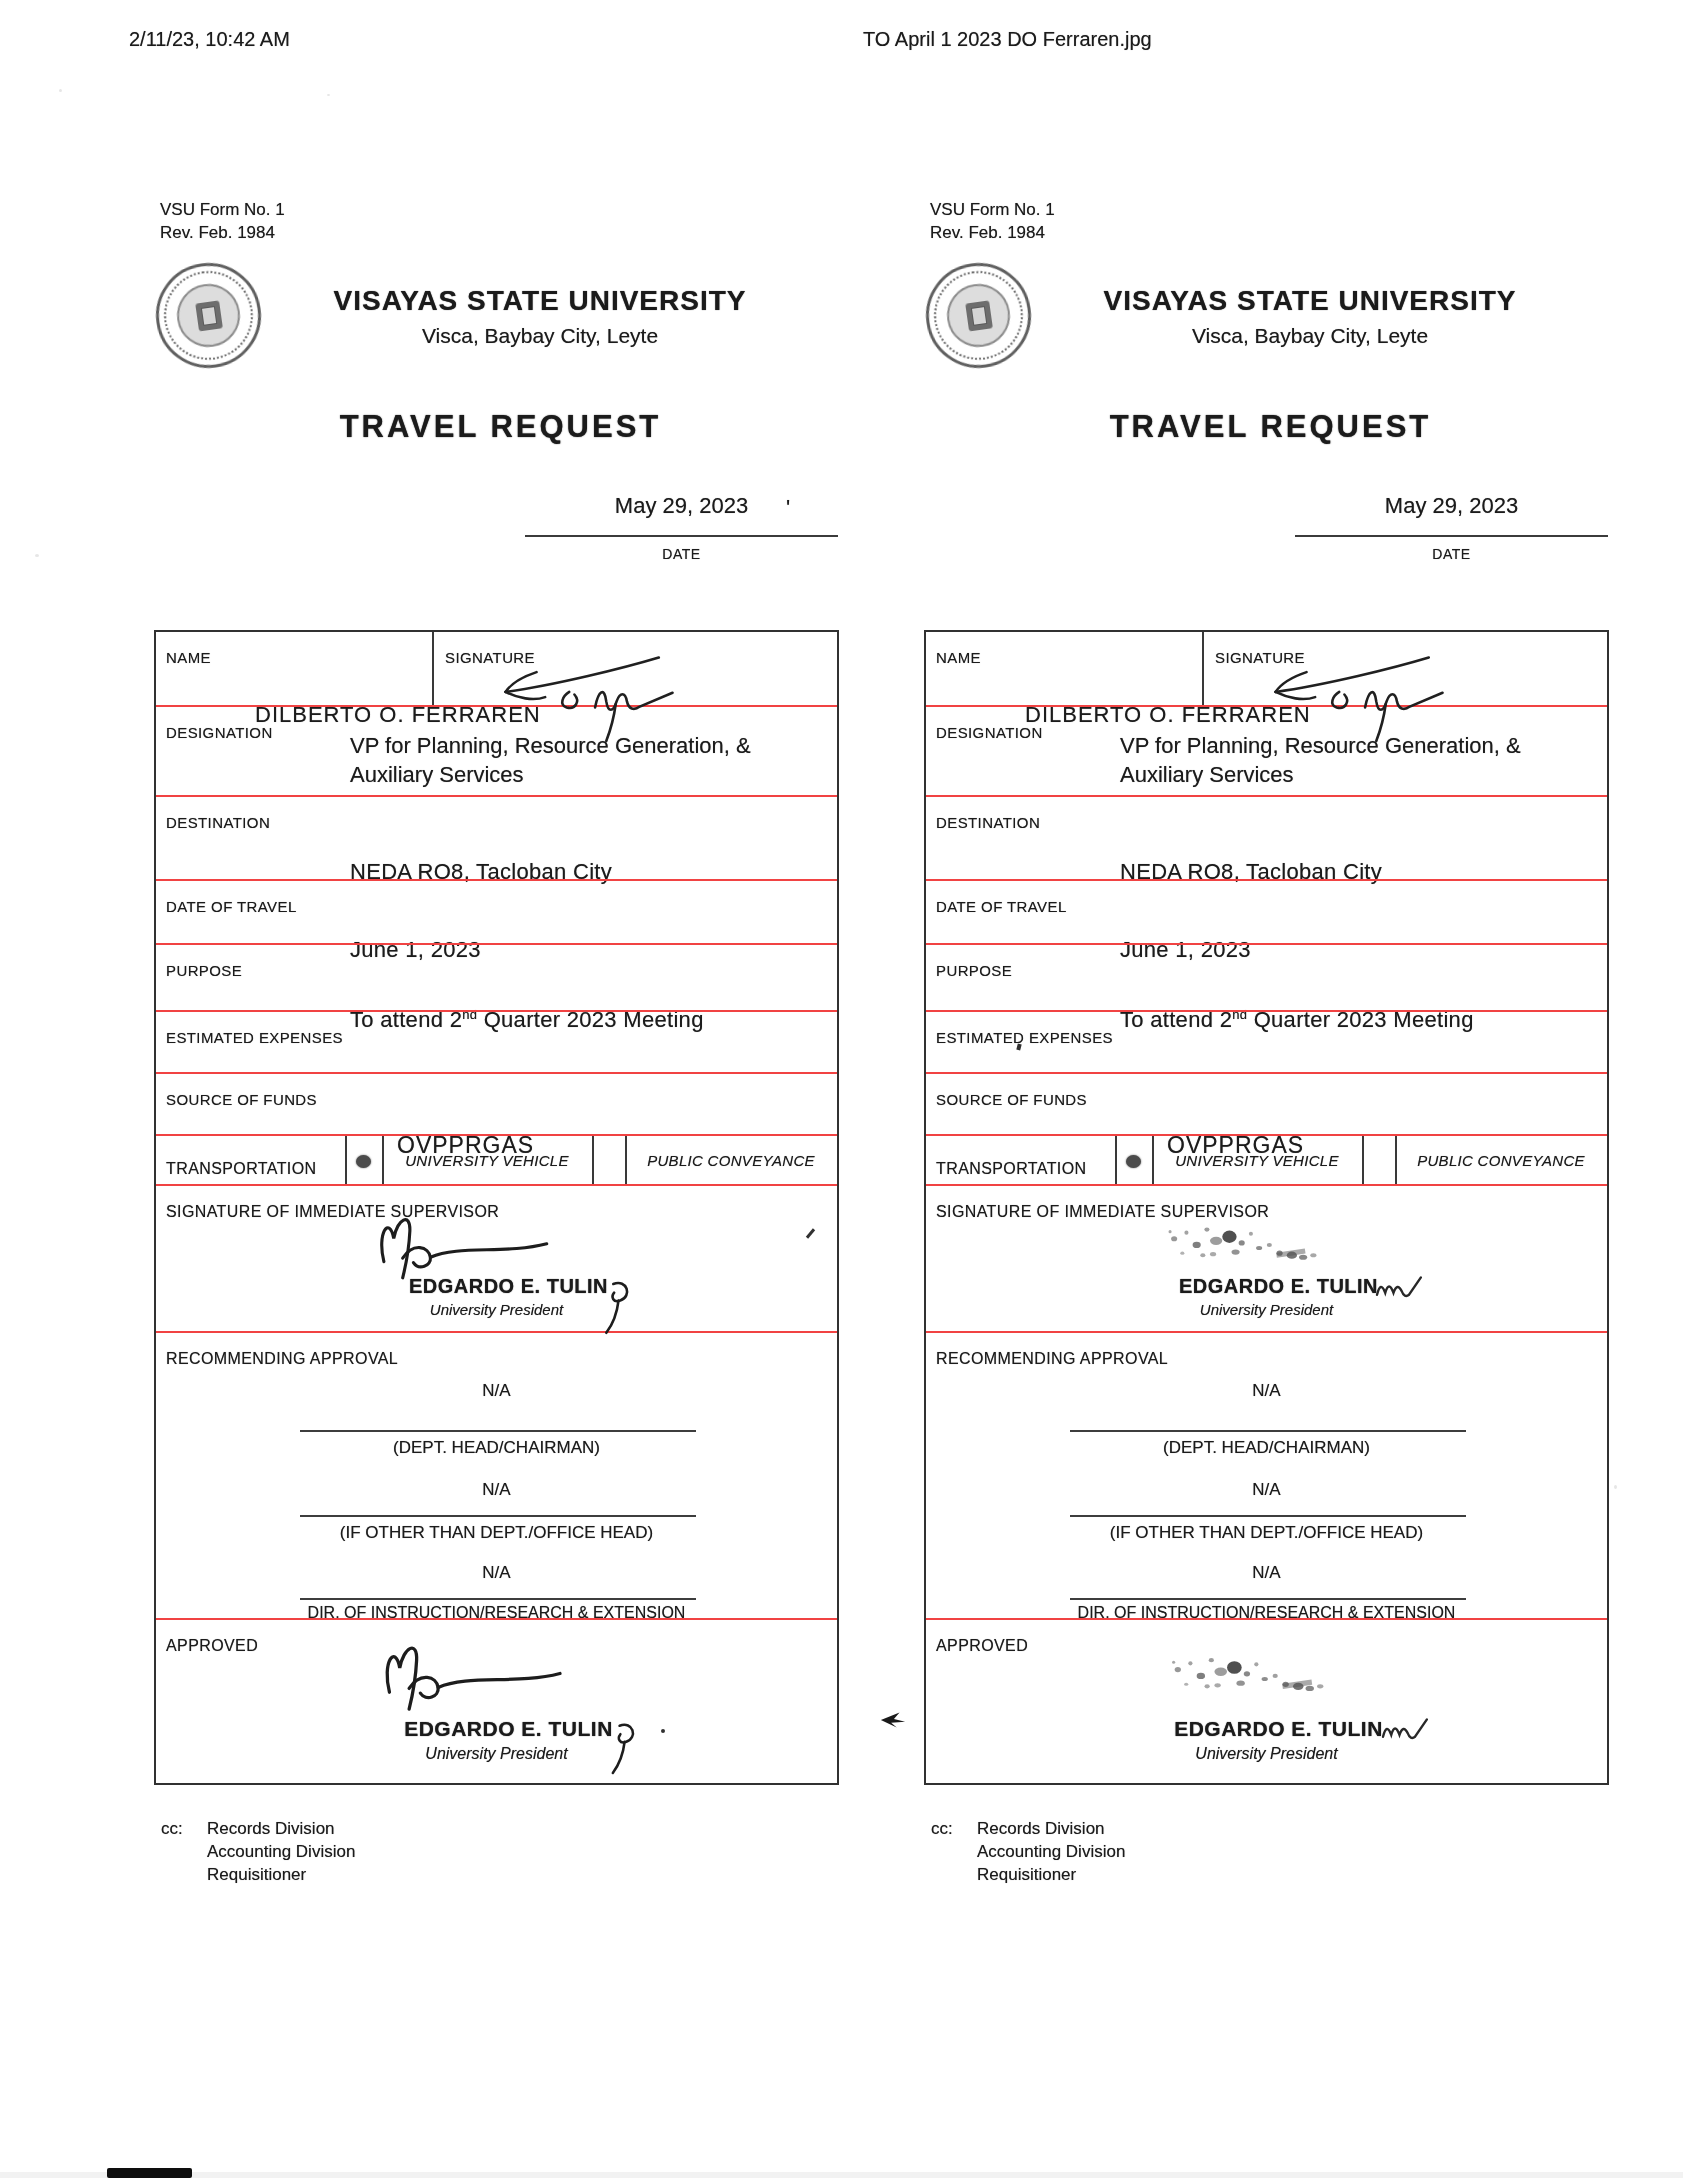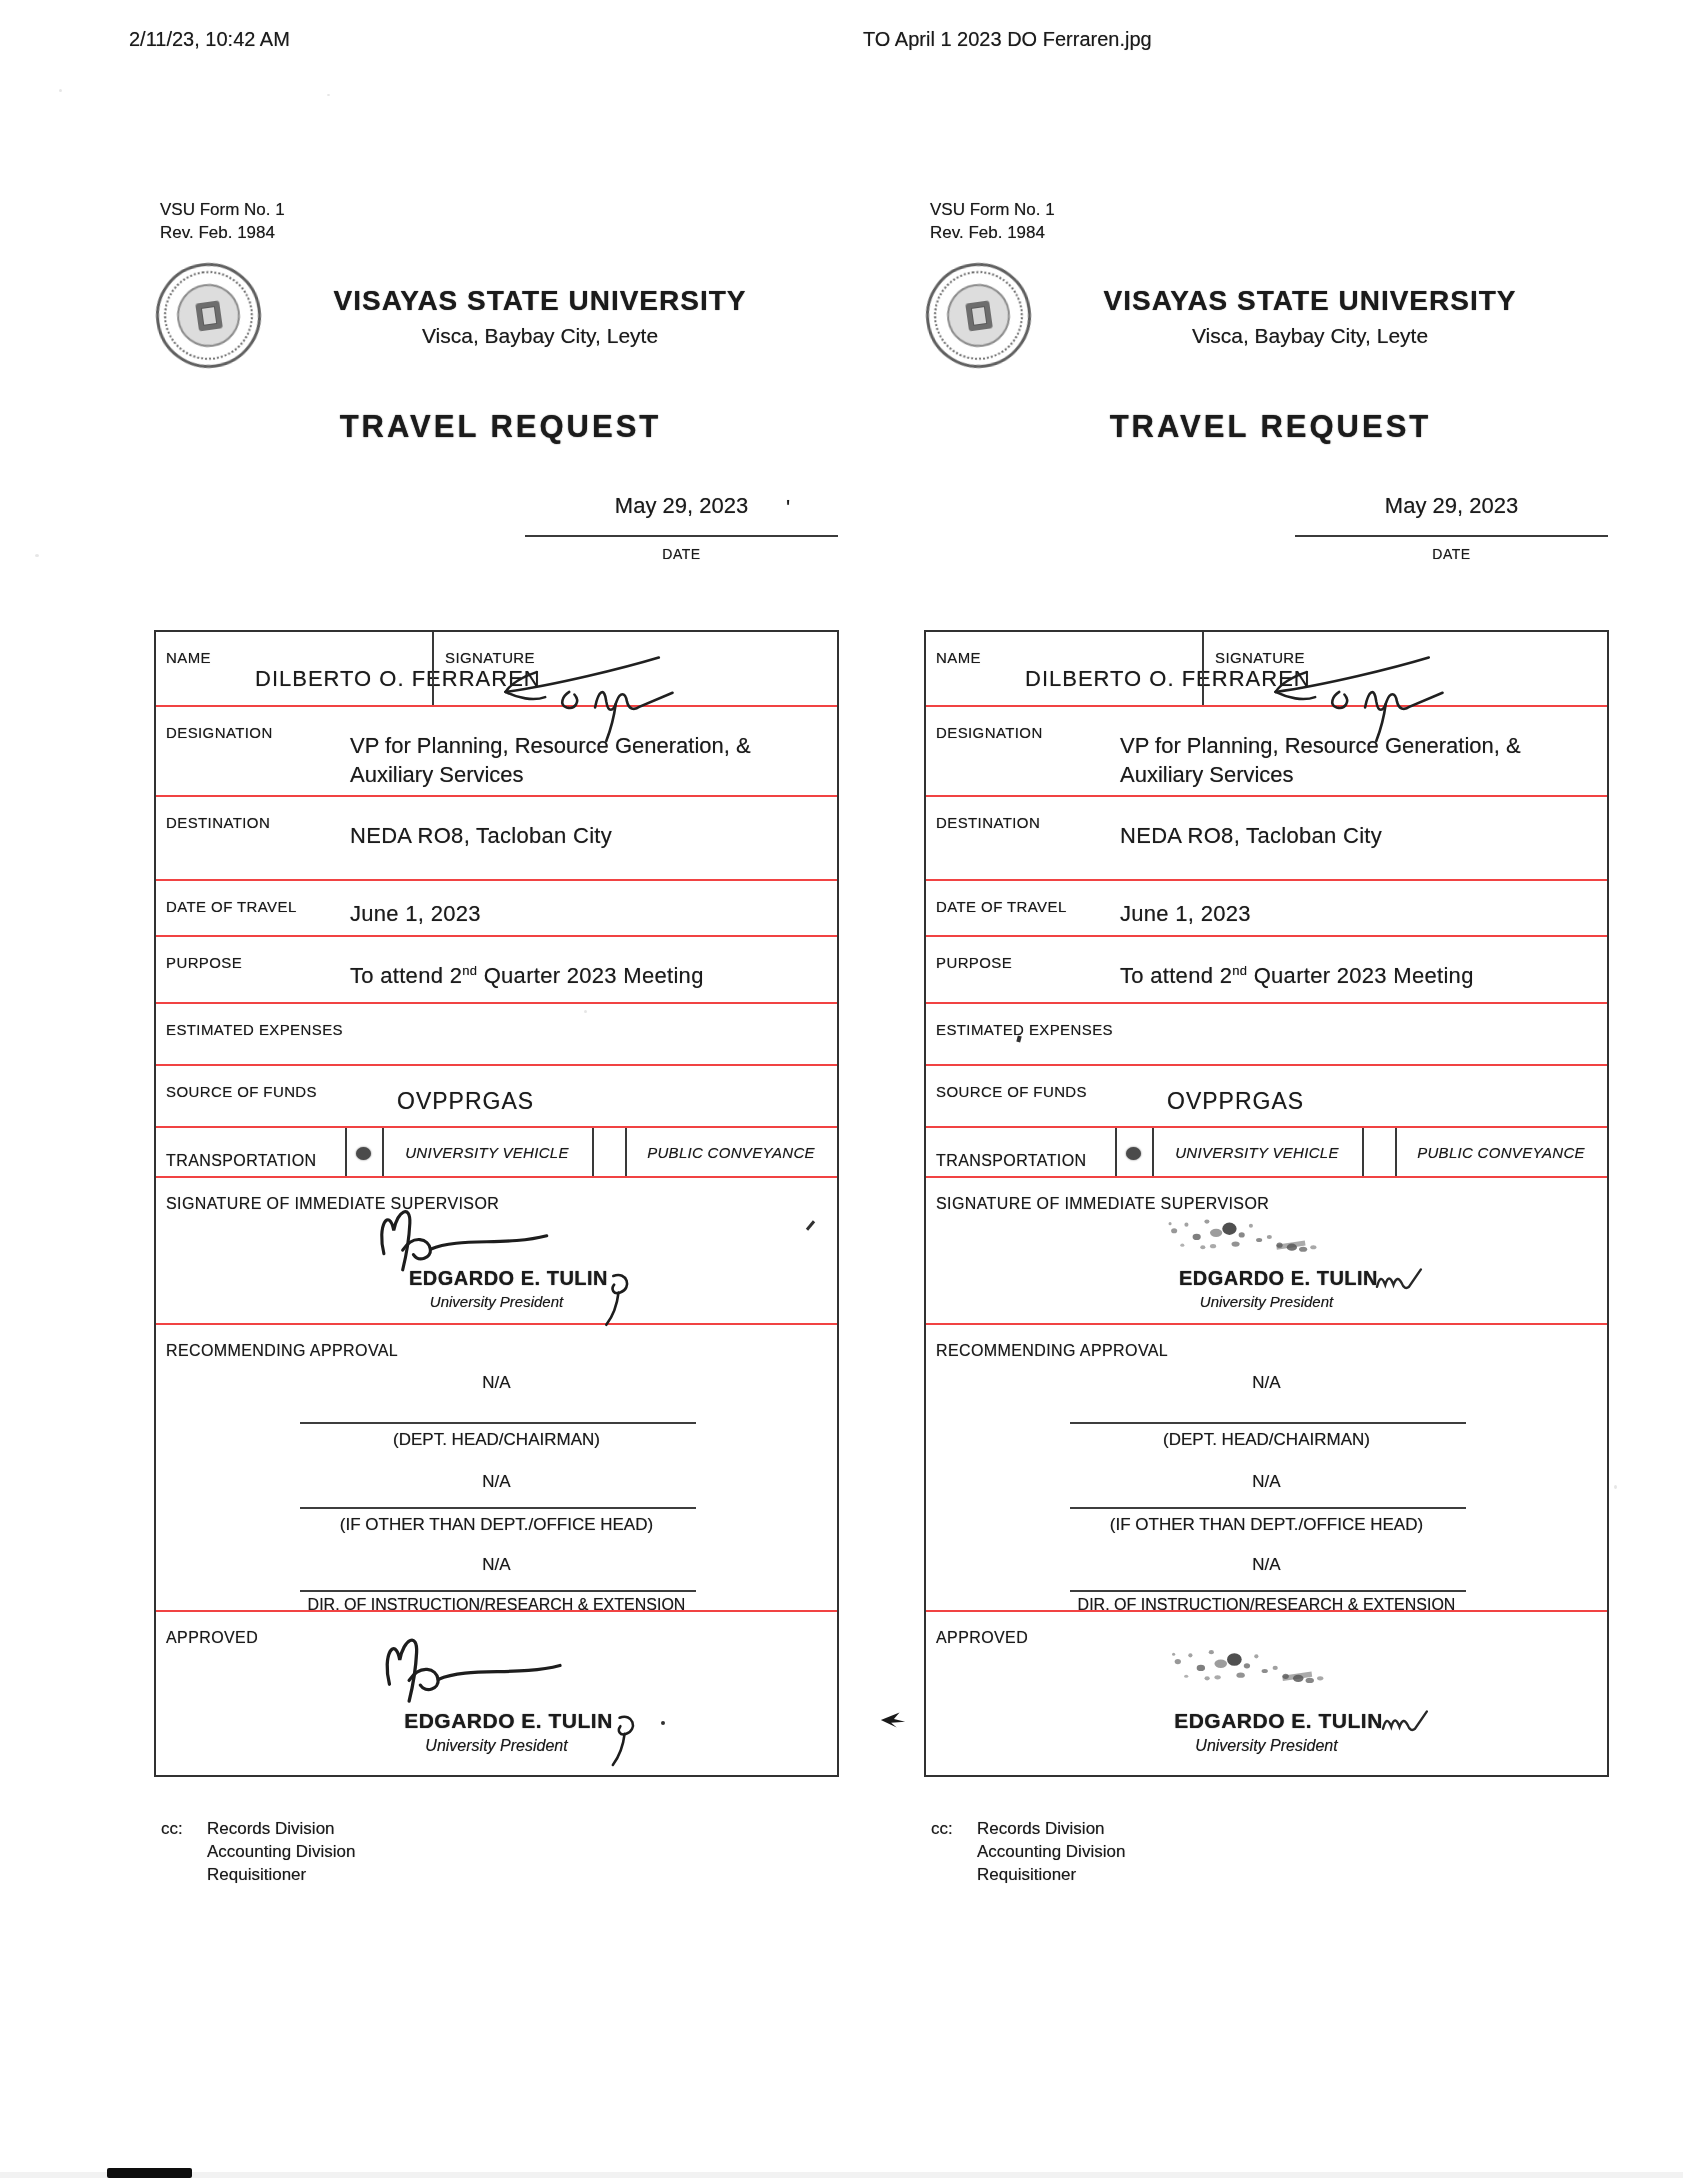--- a/index.html
+++ b/index.html
@@ -42,23 +42,23 @@
   .date-block{position:absolute;left:371px;top:295px;width:313px;text-align:center;}
   .date-val{font-size:22px;height:42px;border-bottom:2px solid #3c3c3c;}
   .date-lbl{font-size:14px;margin-top:9px;letter-spacing:0.5px;}
   .stray{position:absolute;left:632px;top:297px;font-size:22px;}
 
   
   .tbl{position:absolute;left:0;top:432px;width:681px;border:2px solid #333;}
   .row{position:relative;box-sizing:border-box;border-top:2px solid #ef4444;}
   .row:first-child{border-top:none;}
   .lbl{position:absolute;left:10px;top:7px;font-size:15px;letter-spacing:0.4px;margin-top:10px;}
-  .val{position:absolute;font-size:22px;letter-spacing:0.3px;}
-
-  .r-name{height:73px;} .r-desig{height:90px;} .r-dest{height:84px;} .r-tdate{height:56px;}
+  .val{position:absolute;font-size:22px;letter-spacing:0.3px;margin-top:36px;}
+
+  .r-name{height:73px;} .r-desig{height:90px;} .r-dest{height:84px;} .r-tdate{height:64px;}
   .r-purp{height:67px;} .r-exp{height:62px;} .r-fund{height:62px;} .r-trans{height:50px;}
   .r-sup{height:147px;} .r-rec{height:287px;} .r-app{height:165px;}
 
   .sig-cell{position:absolute;left:276px;top:0;bottom:0;right:0;border-left:2px solid #3a3a3a;}
   .sig-cell .lbl{left:11px;}
   .sig-name{position:absolute;left:297px;top:10px;width:248px;height:99px;overflow:visible;z-index:3;}
 
   .desig-val{position:absolute;left:194px;top:24px;font-size:22px;line-height:29px;}
 
   .cell-line{position:absolute;top:0;bottom:0;border-left:2px solid #3a3a3a;}

